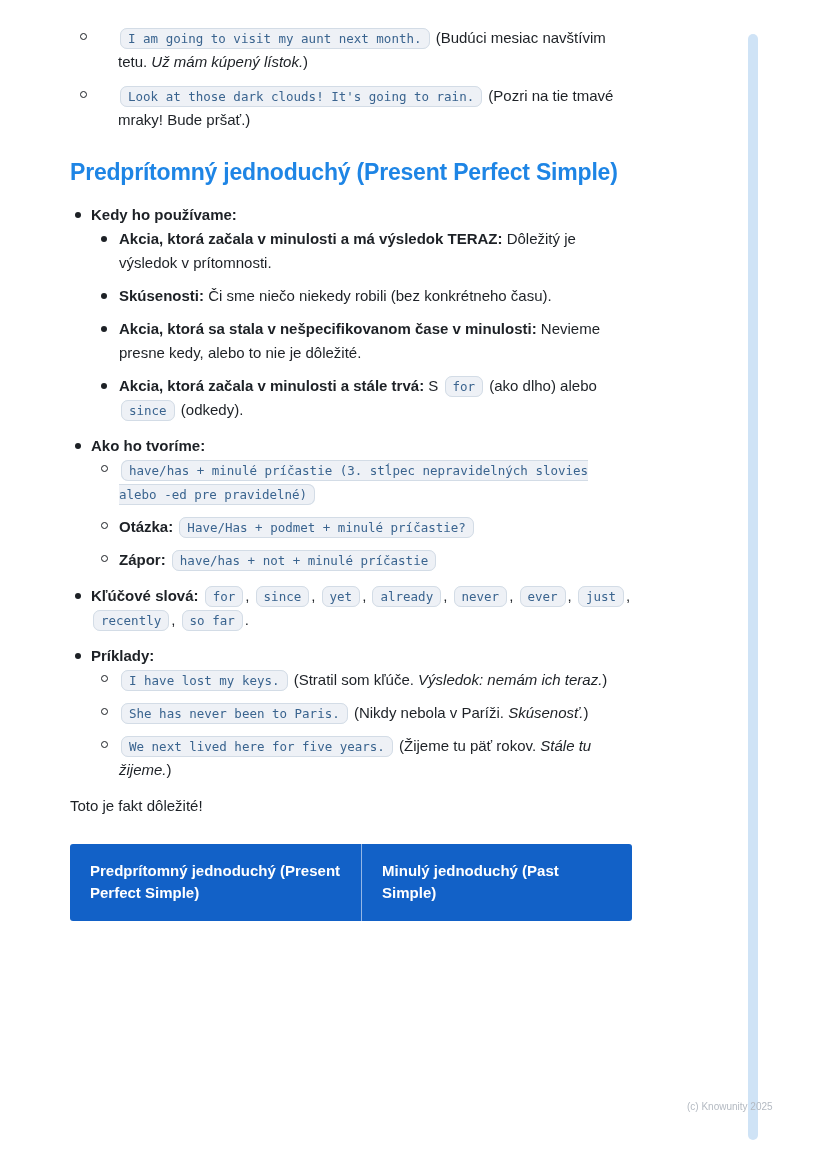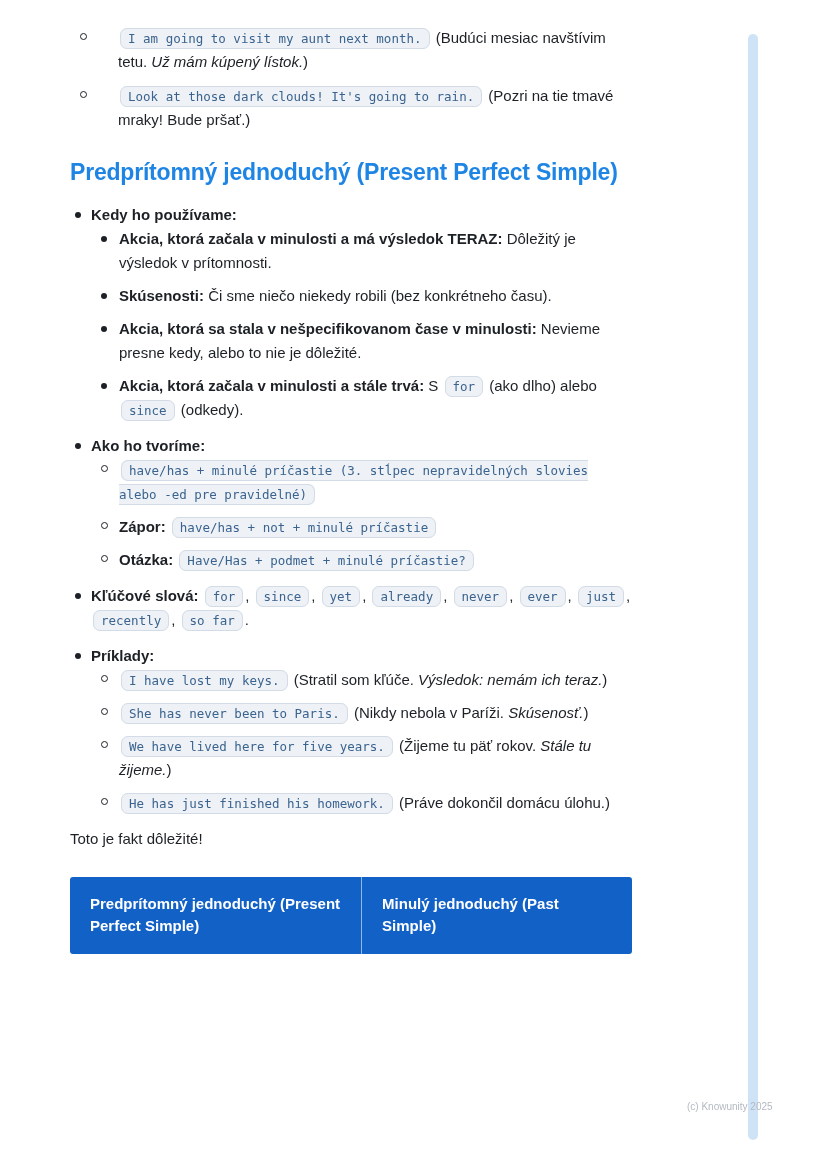--- a/index.html
+++ b/index.html
@@ -171,26 +171,26 @@
       </ul>
     </li>
 
     <li>
       <strong>Ako ho tvoríme:</strong>
       <ul class="sub circle">
         <li>
           <span class="code">have/has + minulé príčastie (3. stĺpec nepravidelných slovies alebo -ed pre pravidelné)</span>
         </li>
         <li>
+          <strong>Otázka:</strong>
+          <span class="code">Have/Has + podmet + minulé príčastie?</span>
+        </li>
+        <li>
           <strong>Zápor:</strong>
           <span class="code">have/has + not + minulé príčastie</span>
-        </li>
-        <li>
-          <strong>Otázka:</strong>
-          <span class="code">Have/Has + podmet + minulé príčastie?</span>
         </li>
       </ul>
     </li>
 
     <li>
       <strong>Kľúčové slová:</strong>
       <span class="code">for</span><span>,</span>
       <span class="code">since</span><span>,</span>
       <span class="code">yet</span><span>,</span>
       <span class="code">already</span><span>,</span>
@@ -206,26 +206,22 @@
       <ul class="sub circle">
         <li>
           <span class="code">I have lost my keys.</span>
           <span>(Stratil som kľúče. </span><em>Výsledok: nemám ich teraz.</em><span>)</span>
         </li>
         <li>
           <span class="code">She has never been to Paris.</span>
           <span>(Nikdy nebola v Paríži. </span><em>Skúsenosť.</em><span>)</span>
         </li>
         <li>
-          <span class="code">We have lived here for five years.</span>
+          <span class="code">We next lived here for five years.</span>
           <span>(Žijeme tu päť rokov. </span><em>Stále tu žijeme.</em><span>)</span>
-        </li>
-        <li>
-          <span class="code">He has just finished his homework.</span>
-          <span>(Práve dokončil domácu úlohu.)</span>
         </li>
       </ul>
     </li>
 
   </ul>
 
 
   <p>Toto je fakt dôležité!</p>
 
   <div class="cmp-table">

